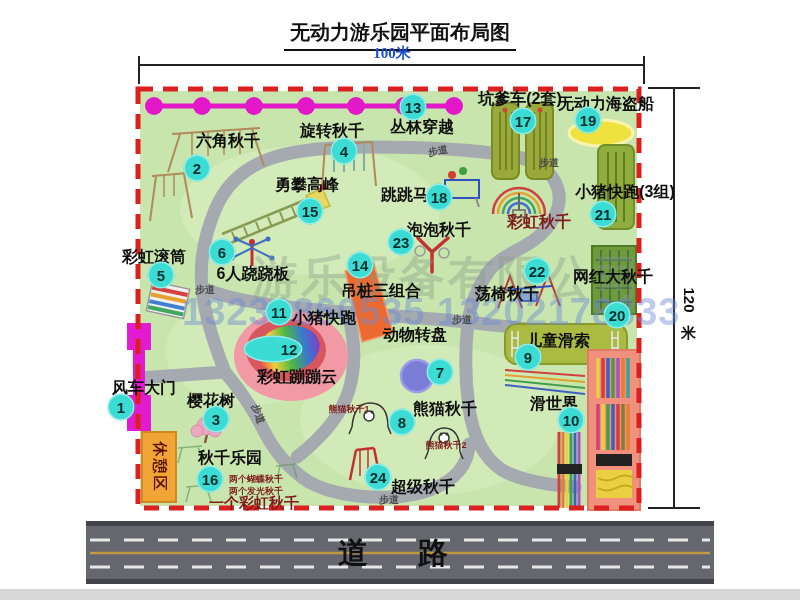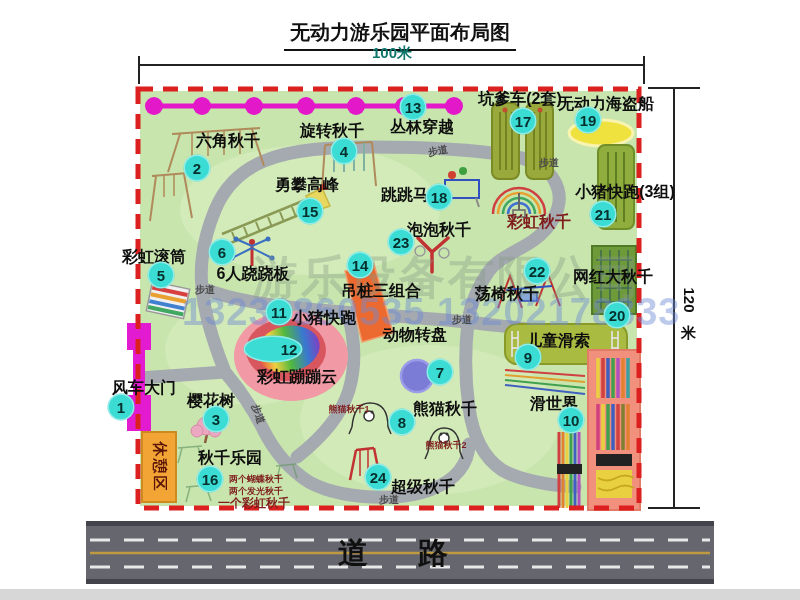--- a/index.html
+++ b/index.html
@@ -3,21 +3,21 @@
 <meta charset="utf-8">
 <style>
   html,body{margin:0;padding:0;background:#ffffff;}
   #stage{position:relative;width:800px;height:600px;overflow:hidden;background:#ffffff;
          font-family:"Liberation Sans","DejaVu Sans",sans-serif;}
   #map-svg{position:absolute;left:0;top:0;}
   .abs{position:absolute;white-space:nowrap;}
   .ctr{transform:translate(-50%,-50%);}
   #title{left:400px;top:19px;font-size:20px;font-weight:bold;color:#111;
          border-bottom:2.5px solid #111;padding:0 6px 3px 6px;}
-  #dim-w{left:392px;top:53px;font-size:15px;color:#0f766e;font-weight:bold;}
+  #dim-w{left:392px;top:53px;font-size:15px;color:#1d4ed8;font-weight:bold;font-family:Liberation Serif, serif;}
   #dim-h{left:688px;top:300px;font-size:15px;color:#111;font-weight:bold;
          writing-mode:vertical-rl;transform:translate(-50%,-50%);}
   #wm1{left:252px;top:247px;font-size:46px;font-weight:bold;letter-spacing:3px;
        color:rgba(135,155,135,0.38);}
   #wm2{left:182px;top:291px;font-size:38px;font-weight:bold;letter-spacing:1px;
        color:rgba(108,138,212,0.45);}
   #road-label{left:398px;top:553px;font-size:30px;font-weight:bold;color:#101010;letter-spacing:10px;}
   #rest-area{left:141px;top:431px;width:36px;height:72px;background:#f2a435;border:2px solid #cf8a1f;
              box-sizing:border-box;}
   #rest-area span{position:absolute;left:50%;top:50%;transform:translate(-50%,-50%) rotate(90deg);
@@ -338,21 +338,21 @@
       <div class="badge" style="left: 537px; top: 271px; background: rgb(59, 220, 212);">22</div>
       <div class="attr-label" style="left: 439px; top: 230px;">泡泡秋千</div>
       <div class="badge" style="left: 401px; top: 242px; background: rgb(59, 220, 212);">23</div>
       <div class="attr-label" style="left: 423px; top: 473px; margin-top: 14px;">超级秋千</div>
       <div class="badge" style="left: 378px; top: 477px; background: rgb(59, 220, 212);">24</div>
       <div class="sub-label" style="left: 539px; top: 222px; font-size: 16px;">彩虹秋千</div>
       <div class="sub-label" style="left: 349px; top: 409px; font-size: 9px;">熊猫秋千1</div>
       <div class="sub-label" style="left: 446px; top: 445px; font-size: 9px;">熊猫秋千2</div>
       <div class="sub-label" style="left: 256px; top: 479px; font-size: 9px;">两个蝴蝶秋千</div>
       <div class="sub-label" style="left: 256px; top: 491px; font-size: 9px;">两个发光秋千</div>
-      <div class="sub-label" style="left: 254px; top: 503px; font-size: 12px;">一个彩虹秋千</div>
+      <div class="sub-label" style="left: 254px; top: 503px; font-size: 15px;">一个彩虹秋千</div>
       <div class="walkway-label" style="left: 438px; top: 151px; transform: translate(-50%, -50%) rotate(-10deg);">步道</div>
       <div class="walkway-label" style="left: 549px; top: 163px; transform: translate(-50%, -50%) rotate(0deg);">步道</div>
       <div class="walkway-label" style="left: 205px; top: 290px; transform: translate(-50%, -50%) rotate(0deg);">步道</div>
       <div class="walkway-label" style="left: 258px; top: 414px; transform: translate(-50%, -50%) rotate(72deg);">步道</div>
       <div class="walkway-label" style="left: 462px; top: 320px; transform: translate(-50%, -50%) rotate(0deg);">步道</div>
       <div class="walkway-label" style="left: 389px; top: 500px; transform: translate(-50%, -50%) rotate(0deg);">步道</div>
     </div>
 </div>
 
 </body></html>

